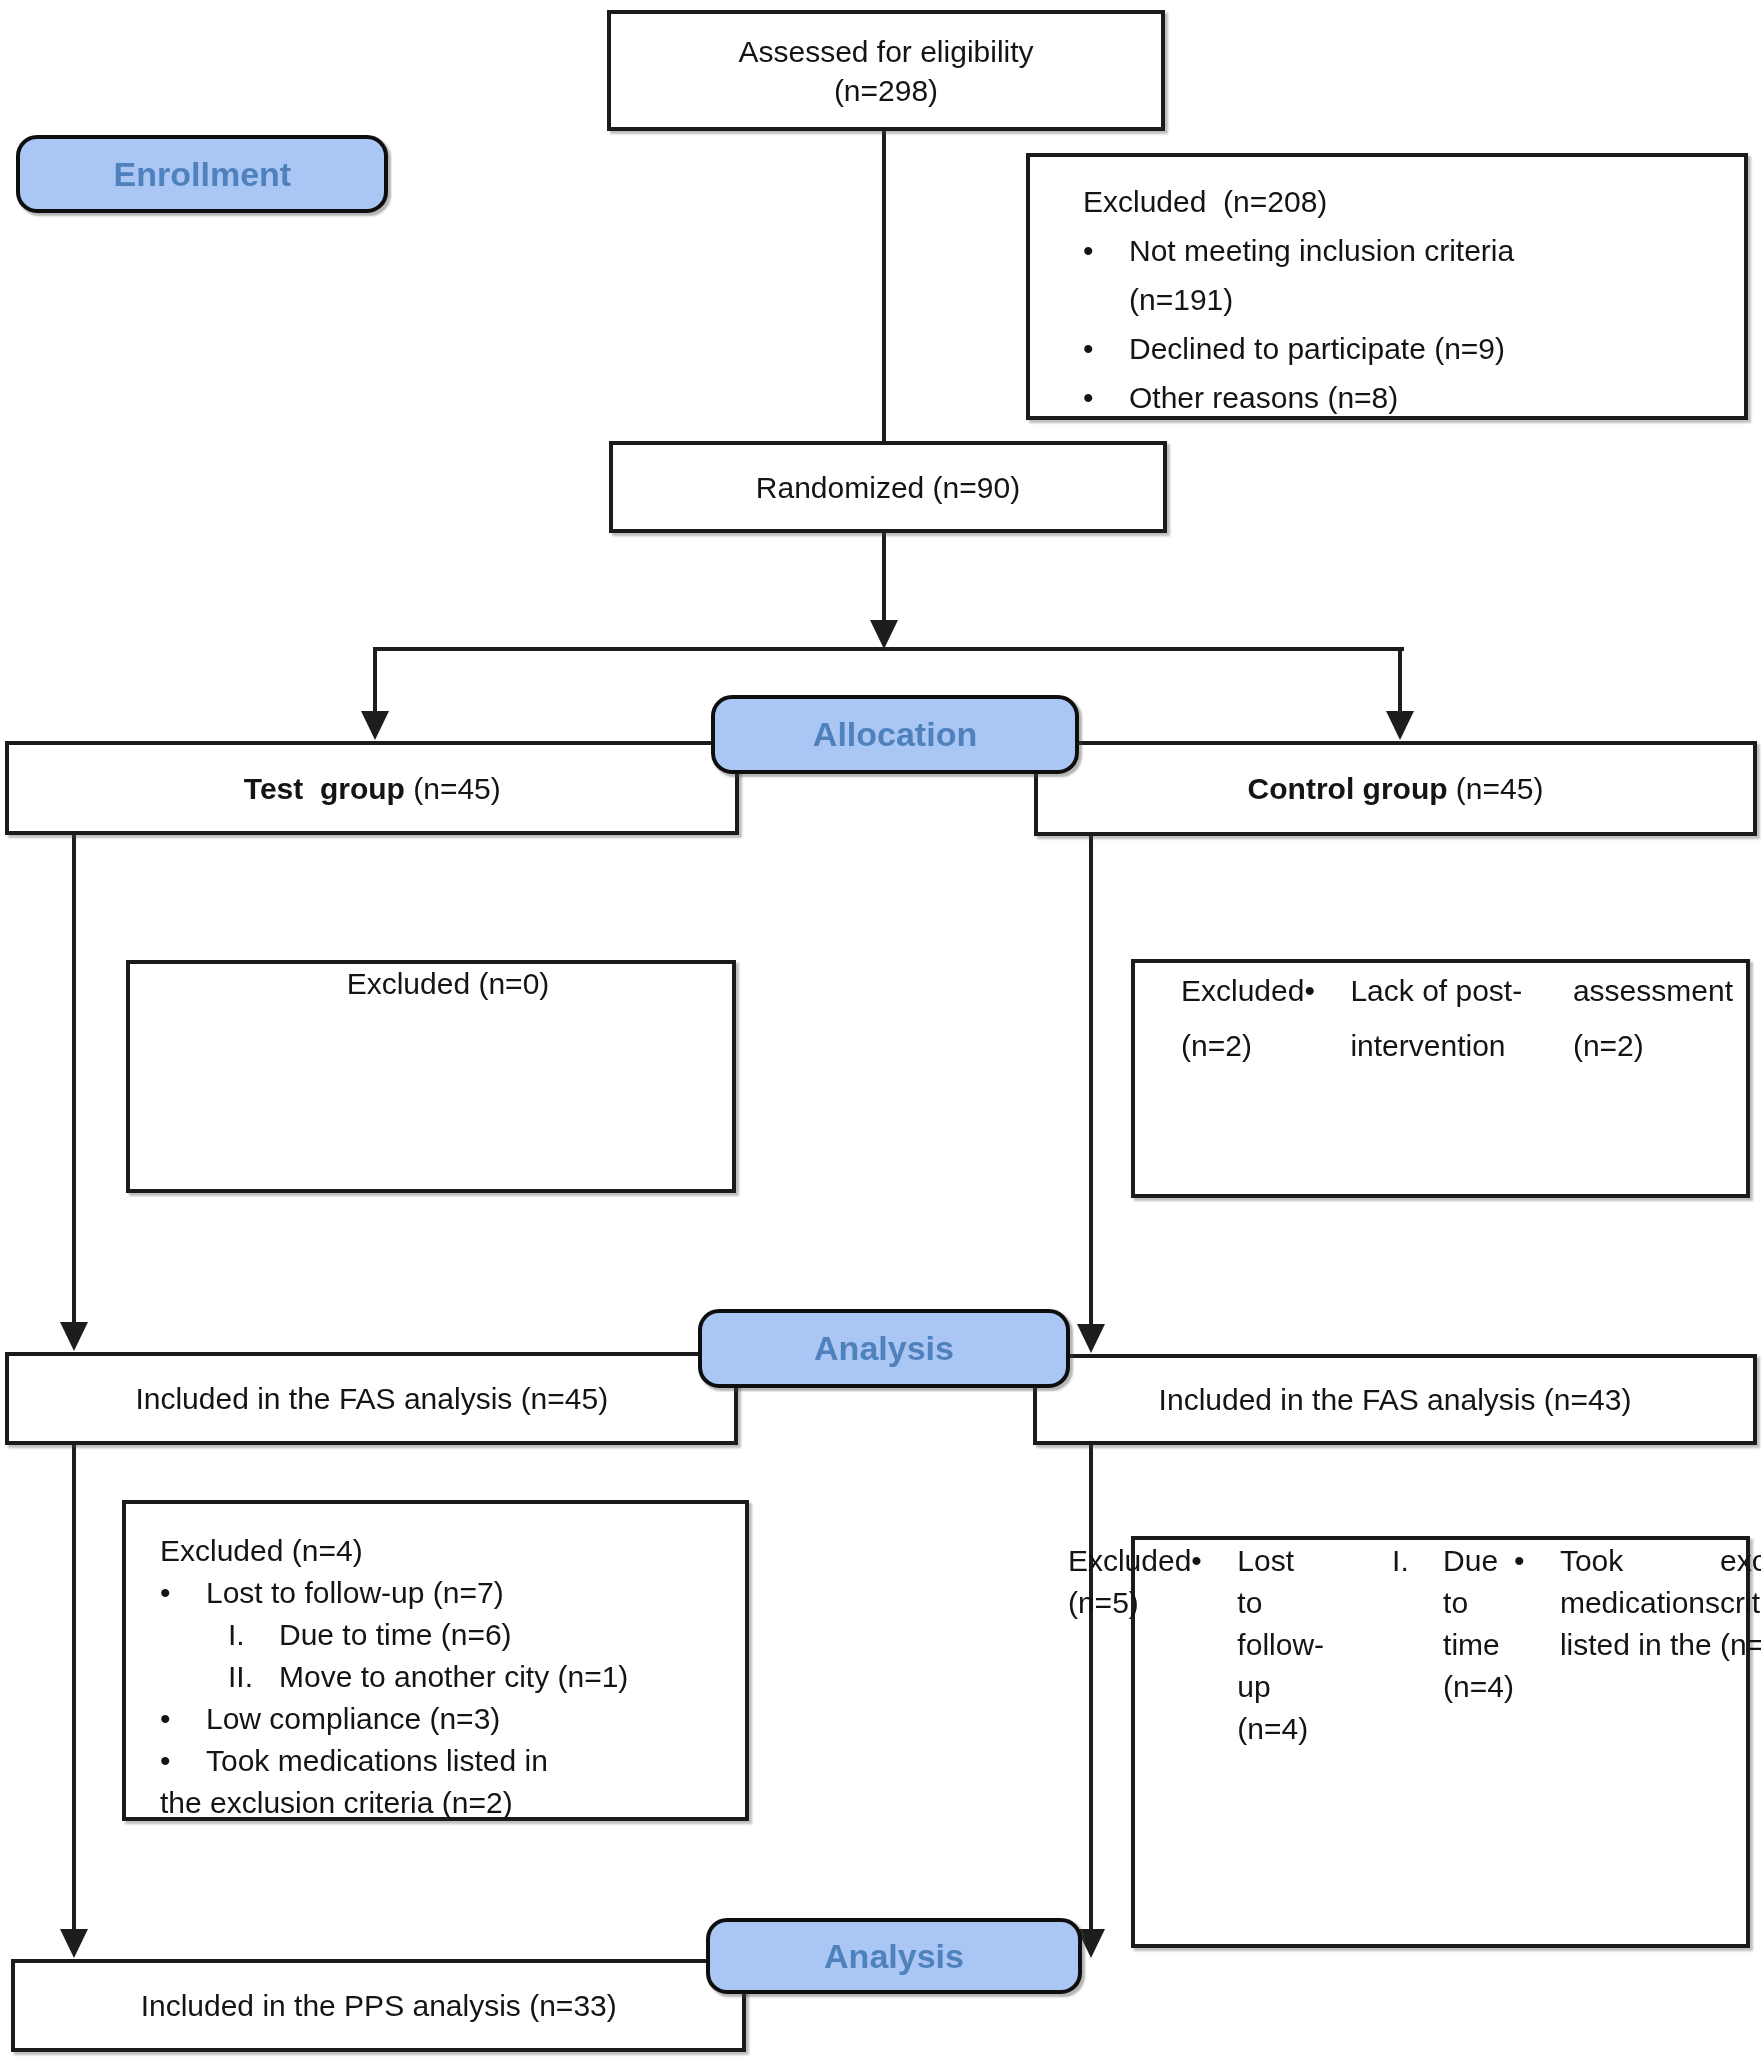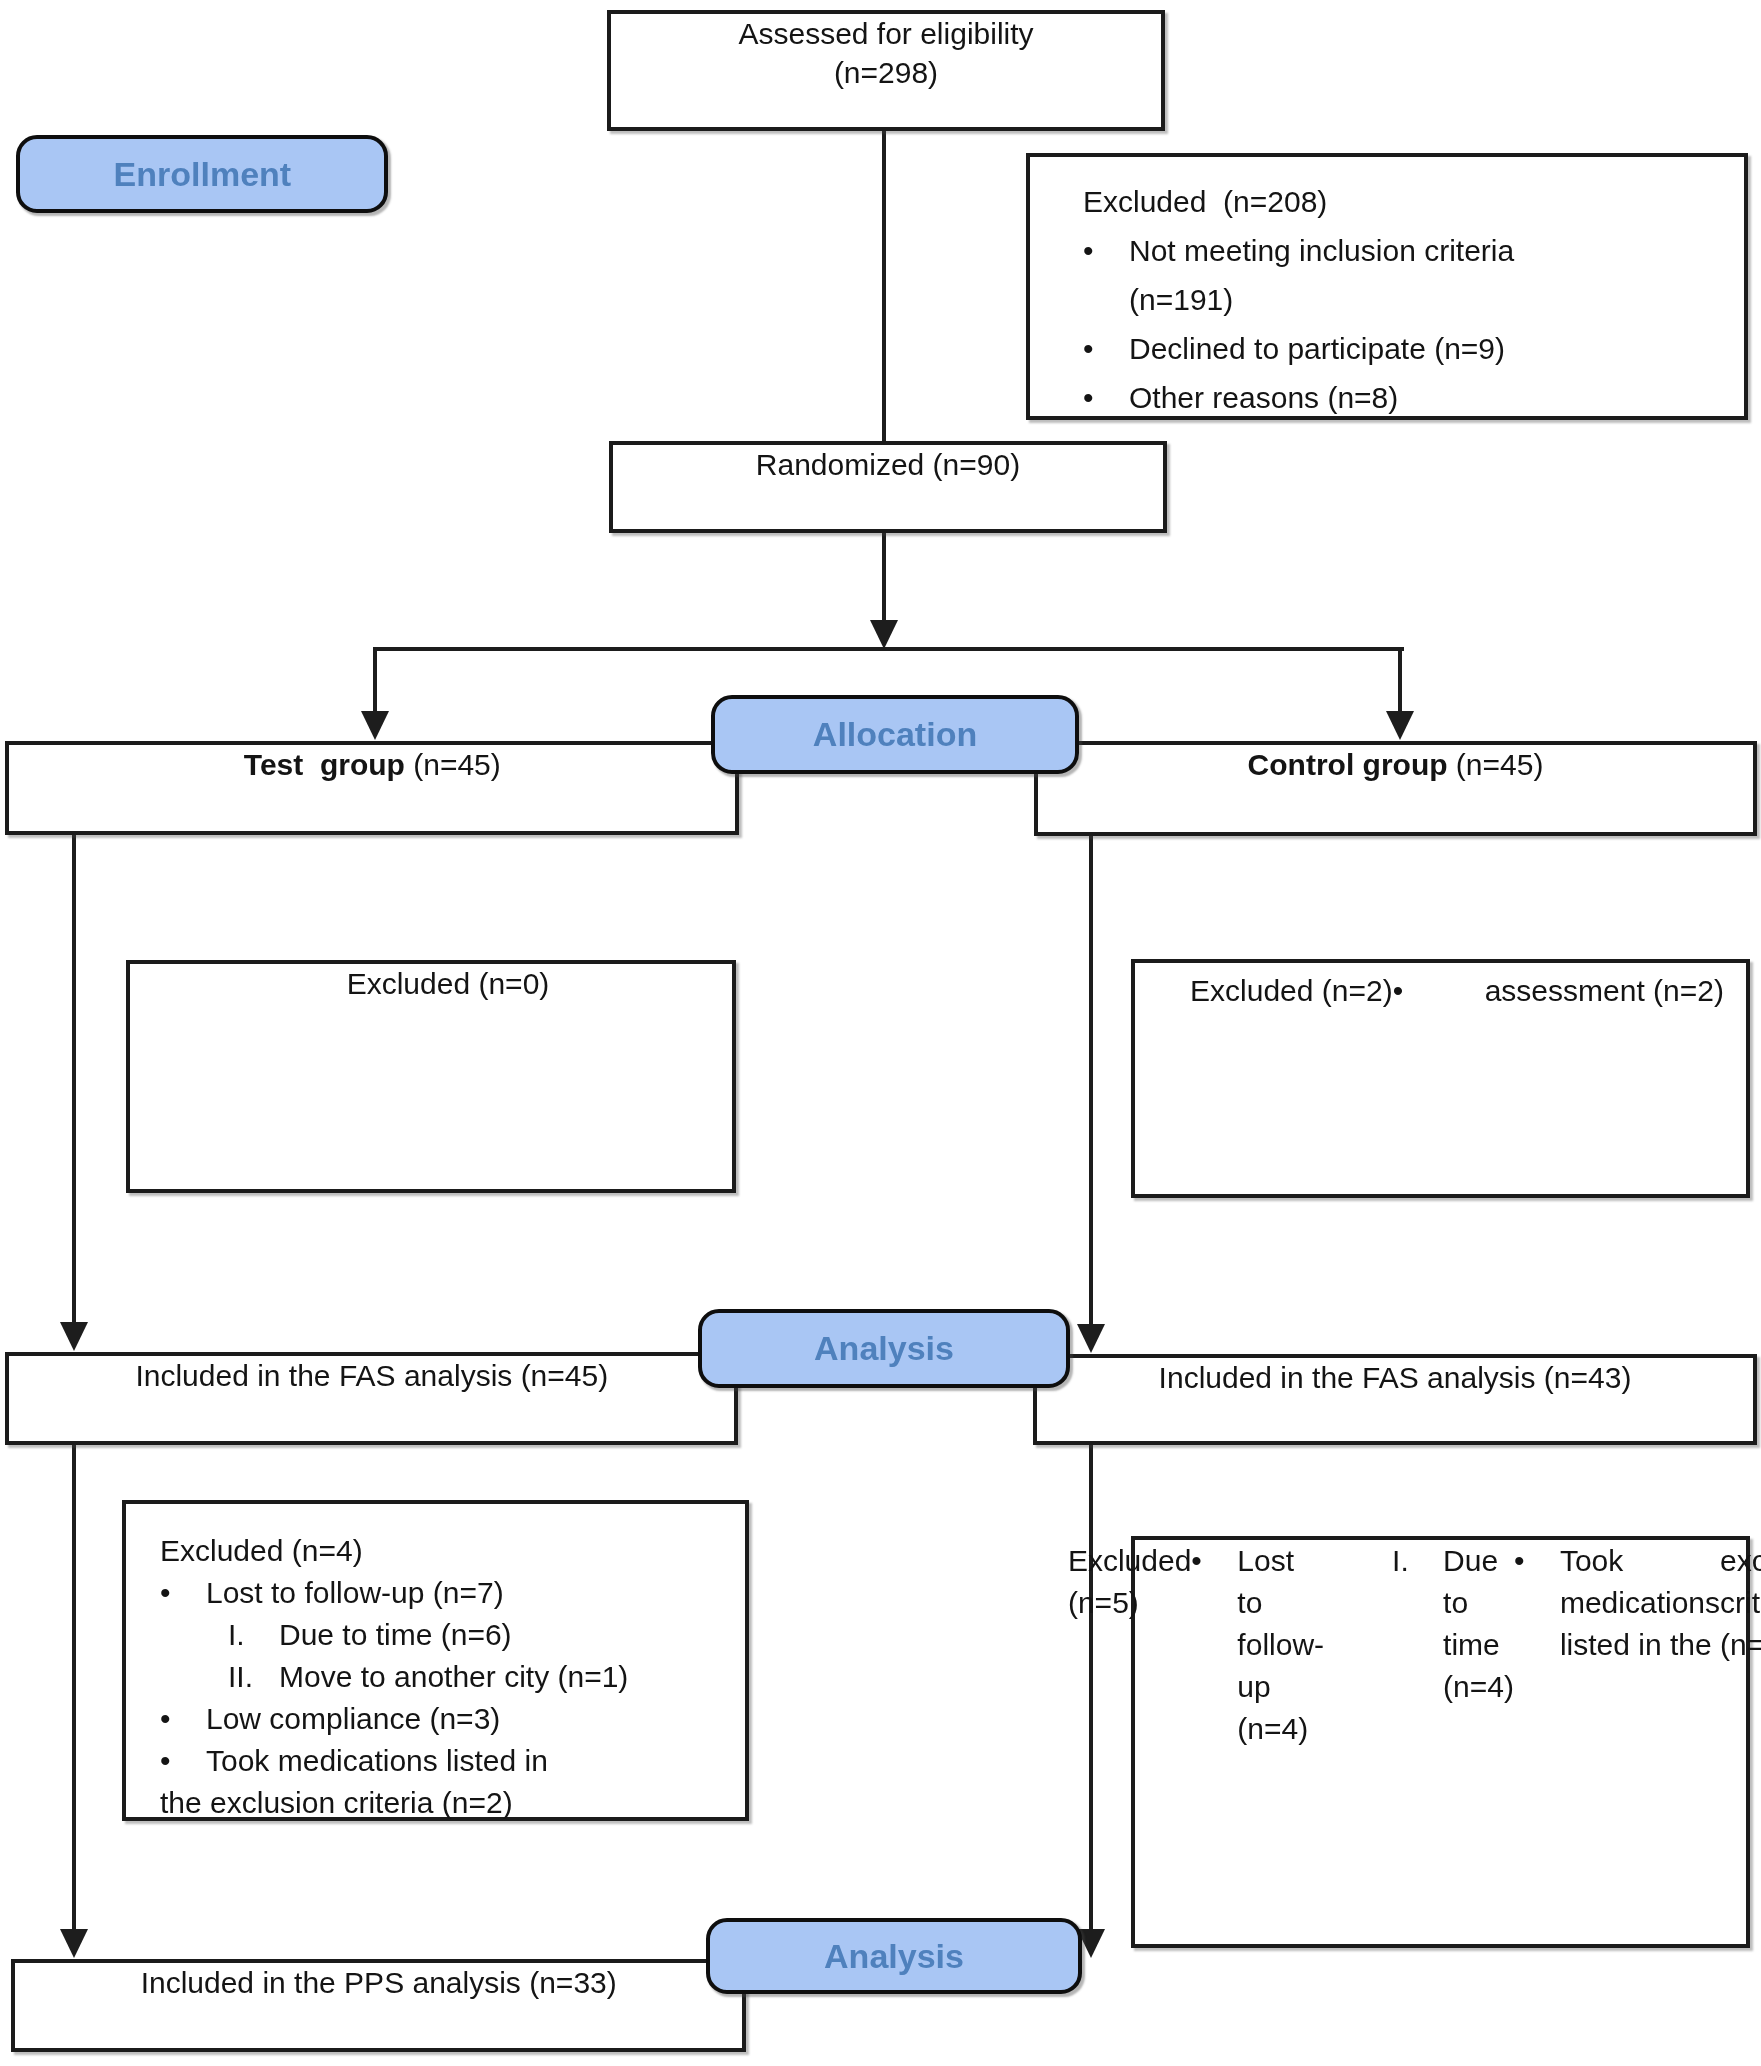--- a/index.html
+++ b/index.html
@@ -4,21 +4,21 @@
 <style>
   html,body{margin:0;padding:0;background:#ffffff;}
   body{font-family:"Liberation Sans","DejaVu Sans",sans-serif;color:#141414;}
   .canvas{position:relative;width:1761px;height:2066px;background:#ffffff;overflow:hidden;}
 
   .box{
     position:absolute;background:#ffffff;border:4px solid #1b1b1b;
     box-sizing:border-box;font-size:30px;line-height:1.3;z-index:3;
     box-shadow:2.6px 2.6px 2px rgba(70,70,70,.35);
   }
-  .center{display:flex;align-items:flex-start;justify-content:center;text-align:center;}
+  .center{display:flex;align-items:center;justify-content:center;text-align:center;}
   .vcenter{display:flex;flex-direction:row;justify-content:center;}
 
   .badge{
     position:absolute;background:#a9c6f4;border:4px solid #0e0e0e;border-radius:21px;
     color:#4f81bd;font-weight:bold;font-size:34px;z-index:6;box-sizing:border-box;
     display:flex;align-items:center;justify-content:center;
     box-shadow:2.6px 2.6px 2px rgba(70,70,70,.4);
   }
 
   .vline,.hline{position:absolute;background:#1d1d1d;z-index:1;}
@@ -119,20 +119,21 @@
   </div>
 
   <div class="box vcenter" style="left:126px;top:960px;width:610px;height:233px;padding-left:34px;">
     <div class="title">Excluded (n=0)</div>
   </div>
 
   <div class="box vcenter lh84" style="left:1131px;top:959px;width:619px;height:239px;padding-left:46px;padding-right:13px;">
     <div class="title">Excluded (n=2)</div>
     <div class="row">
       <span class="mk">•</span>
+      <span>Lack of post-intervention</span>
     </div>
     <div class="row">
       <span class="mk"></span>
       <span>assessment (n=2)</span>
     </div>
   </div>
 
   <div class="box center" style="left:5.3px;top:1352px;width:733px;height:93px;">
     <span>Included in the FAS analysis (n=45)</span>
   </div>

